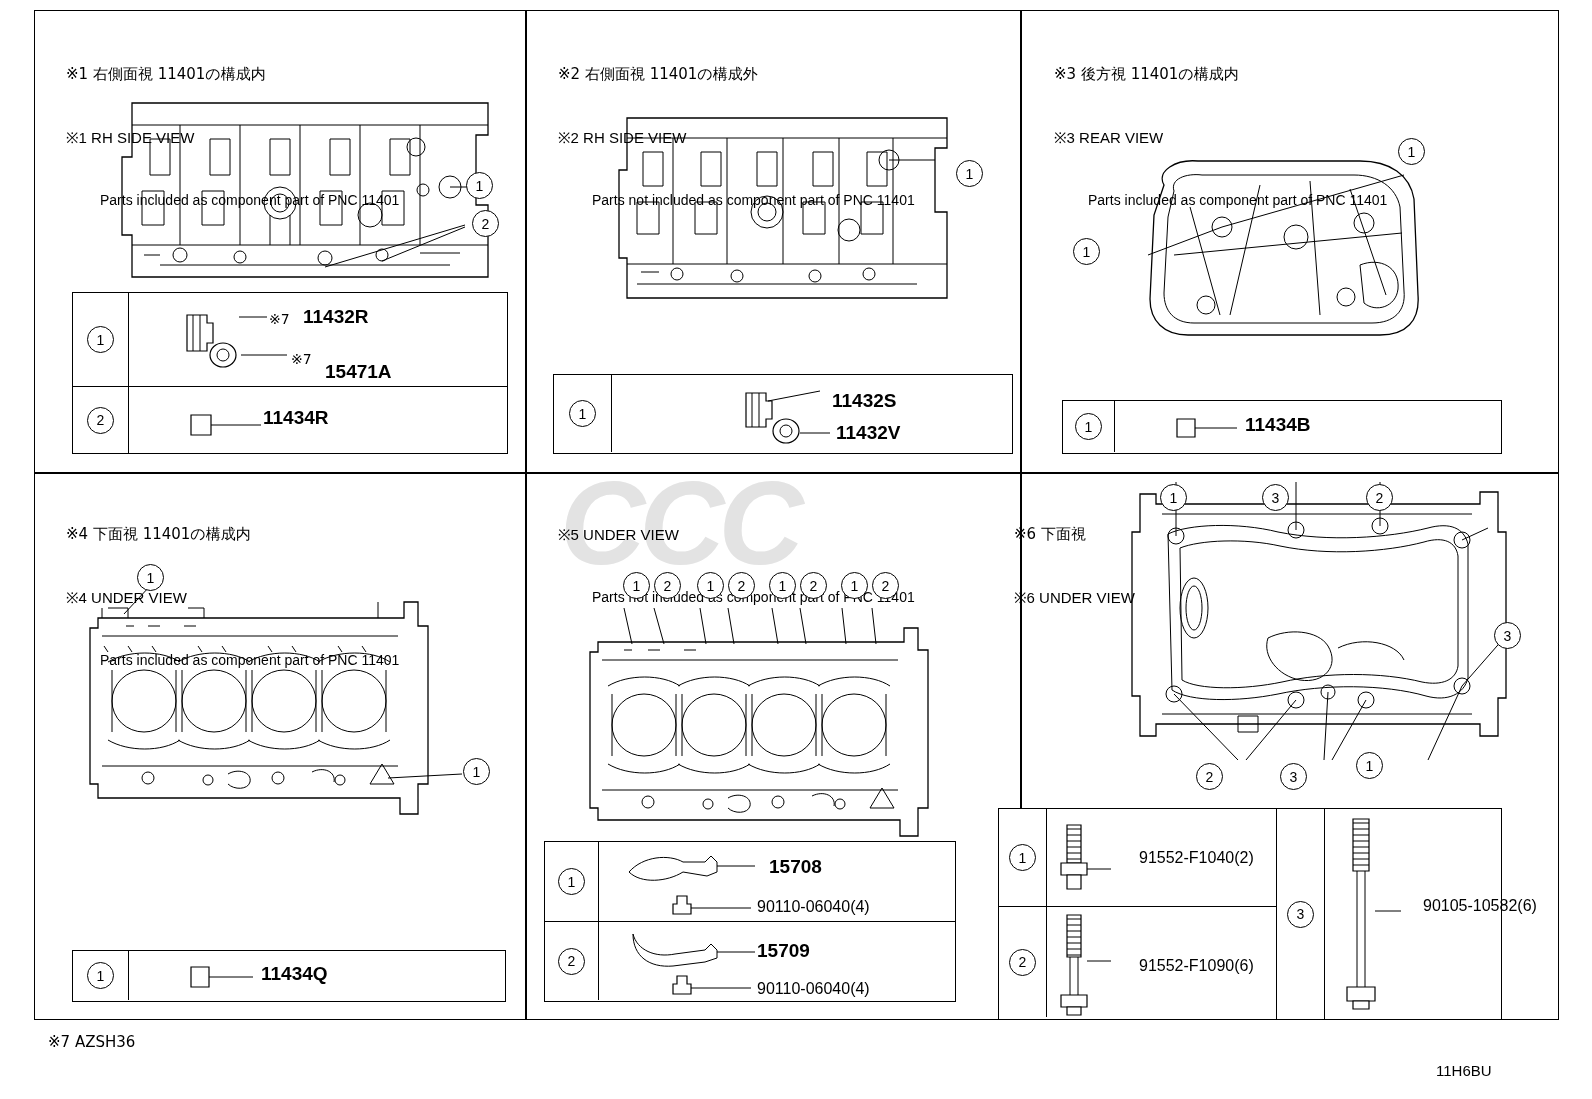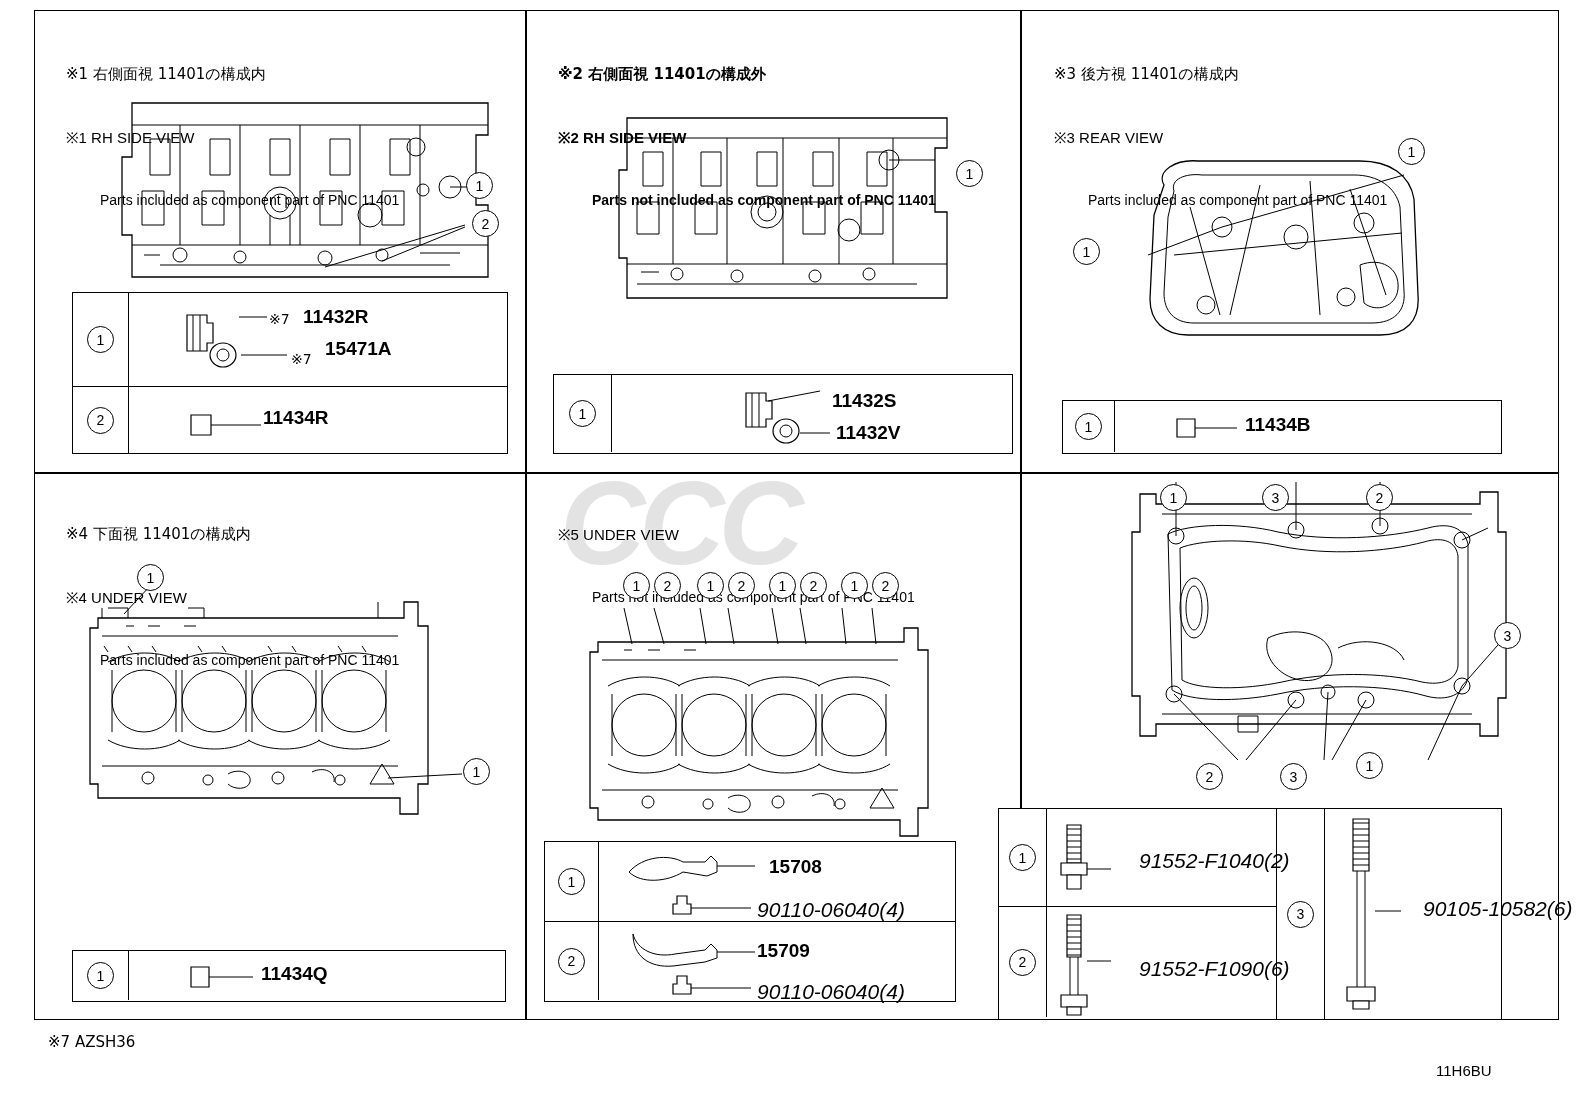--- a/index.html
+++ b/index.html
@@ -21,21 +21,21 @@
   .hdr .sub{font-family:"Liberation Sans",sans-serif;font-size:14px;padding-left:34px;}
 
   
   .legend{position:absolute;border:1.5px solid #000;box-sizing:border-box;background:#fff;z-index:5;}
   .legend .row{position:relative;box-sizing:border-box;border-bottom:1.5px solid #000;}
   .legend .row:last-child{border-bottom:none;}
   .legend .numcol{position:absolute;left:0;top:0;bottom:0;border-right:1.5px solid #000;box-sizing:border-box;display:flex;align-items:center;justify-content:center;}
   .circnum{width:25px;height:25px;border:1.4px solid #000;border-radius:50%;display:flex;align-items:center;justify-content:center;font-size:14px;font-family:"Liberation Sans",sans-serif;background:#fff;}
   .ptxt{position:absolute;font-family:"Liberation Sans",sans-serif;white-space:nowrap;}
   .pbold{font-size:19px;font-weight:bold;}
-  .pnorm{font-size:21px;font-style:italic;}
+  .pnorm{font-size:16px;}
   .pmark{font-family:"DejaVu Sans",sans-serif;font-size:14px;}
 
   .callout{position:absolute;z-index:6;}
   .callout .circnum{width:25px;height:25px;}
 
   .footL{position:absolute;left:48px;top:1033px;font-size:15px;font-family:"DejaVu Sans",sans-serif;z-index:6;}
   .footR{position:absolute;left:1436px;top:1062px;font-size:15px;font-family:"Liberation Sans",sans-serif;z-index:6;}
 
   svg{position:absolute;z-index:4;overflow:visible;}
   .ln{stroke:#000;stroke-width:1.3;fill:none;}
@@ -99,41 +99,41 @@
         </div>
       <svg style="left:100px;top:14px;" width="90" height="70">
         <path class="fillw" d="M14,8 L34,8 L34,16 L40,16 L40,36 L34,36 L34,44 L14,44 Z"></path>
         <path class="ln2" d="M20,8 L20,44 M27,8 L27,44"></path>
         <ellipse class="fillw" cx="50" cy="48" rx="13" ry="12"></ellipse>
         <ellipse class="ln2" cx="50" cy="48" rx="6" ry="6"></ellipse>
       </svg>
       <div class="ptxt pmark" style="left:196px;top:18px;">※7</div>
       <div class="ptxt pbold" style="left:230px;top:13px;">11432R</div>
       <div class="ptxt pmark" style="left:218px;top:58px;">※7</div>
-      <div class="ptxt pbold" style="left:252px;top:45px;">15471A</div>
+      <div class="ptxt pbold" style="left:252px;top:68px;">15471A</div>
       <svg style="left:130px;top:52px;" width="130" height="20">
           <path class="ln2" d="M38,10 L84,10"></path>
         </svg>
       <svg style="left:130px;top:16px;" width="110" height="20">
           <path class="ln2" d="M36,8 L64,8"></path>
         </svg>
     </div>
     <div class="row" style="height:66px;">
       <div class="numcol" style="width:56px;">
           <div class="circnum">2</div>
         </div>
       <svg style="left:112px;top:20px;" width="110" height="34">
         <path class="fillw" d="M6,8 L26,8 L26,28 L6,28 Z"></path>
         <path class="ln2" d="M26,18 L76,18"></path>
       </svg>
       <div class="ptxt pbold" style="left:190px;top:20px;">11434R</div>
     </div>
   </div>
 
-  <div class="hdr" style="left:544px;top:22px;font-weight:bold;">
+  <div class="hdr" style="left:544px;top:22px;">
     <div class="jp">※2 右側面視 11401の構成外</div>
     <div class="en">※2 RH SIDE VIEW</div>
     <div class="sub">Parts not included as component part of PNC 11401</div>
   </div>
 
   <svg style="left:617px;top:112px;" width="340" height="200">
     <path class="ln" d="M10,6 L330,6 L330,36 L318,36 L318,100 L330,100 L330,186 L10,186 L10,146 L2,146 L2,58 L10,58 Z"></path>
     <path class="ln2" d="M10,26 L330,26 M10,152 L330,152"></path>
     <path class="ln2" d="M56,26 L56,152 M110,26 L110,152 M166,26 L166,152 M222,26 L222,152 M276,26 L276,152"></path>
     <path class="ln2" d="M26,40 L46,40 L46,74 L26,74 Z M84,40 L104,40 L104,74 L84,74 Z M140,40 L160,40 L160,74 L140,74 Z M196,40 L216,40 L216,74 L196,74 Z M250,40 L270,40 L270,74 L250,74 Z"></path>
@@ -339,20 +339,24 @@
       <svg style="left:80px;top:6px;" width="140" height="76">
         <path class="ln2" d="M8,6 C12,22 30,30 50,26 L80,22 L86,16 L92,22 L92,30 L80,34 L48,38 C24,40 8,28 8,6 Z"></path>
         <path class="fillw" d="M52,48 L62,48 L62,56 L66,56 L66,66 L48,66 L48,56 L52,56 Z"></path>
         <path class="ln2" d="M92,24 L130,24 M66,60 L126,60"></path>
       </svg>
       <div class="ptxt pbold" style="left:212px;top:18px;">15709</div>
       <div class="ptxt pnorm" style="left:212px;top:58px;">90110-06040(4)</div>
     </div>
   </div>
 
+  <div class="hdr" style="left:1000px;top:482px;">
+    <div class="jp">※6 下面視</div>
+    <div class="en">※6 UNDER VIEW</div>
+  </div>
 
   <svg style="left:1128px;top:488px;" width="400" height="290">
     <path class="ln" d="M28,16 L352,16 L352,4 L370,4 L370,44 L378,44 L378,210 L370,210 L370,248 L352,248 L352,236 L28,236 L28,248 L12,248 L12,208 L4,208 L4,44 L12,44 L12,6 L28,6 Z"></path>
     <path class="ln2" d="M34,26 L344,26 M34,226 L344,226"></path>
     <path class="ln2" d="M40,46 C60,36 110,34 150,44 C200,54 260,50 300,40 C322,34 336,40 340,56 L340,190 C336,206 320,214 298,208 C256,196 196,196 150,206 C110,214 62,214 44,202 Z"></path>
     <path class="ln2" d="M52,60 C72,52 116,50 152,58 C200,68 258,64 296,54 C316,48 328,54 330,68 L330,178 C328,192 314,198 294,194 C254,184 198,184 154,194 C116,202 70,202 54,192 Z"></path>
     <ellipse class="ln2" cx="66" cy="120" rx="14" ry="30"></ellipse>
     <ellipse class="ln2" cx="66" cy="120" rx="8" ry="22"></ellipse>
     <path class="ln2" d="M140,150 C160,140 190,142 200,158 C212,178 196,196 172,192 C150,188 134,168 140,150 Z"></path>
     <path class="ln2" d="M210,160 C234,148 268,154 276,172"></path>

